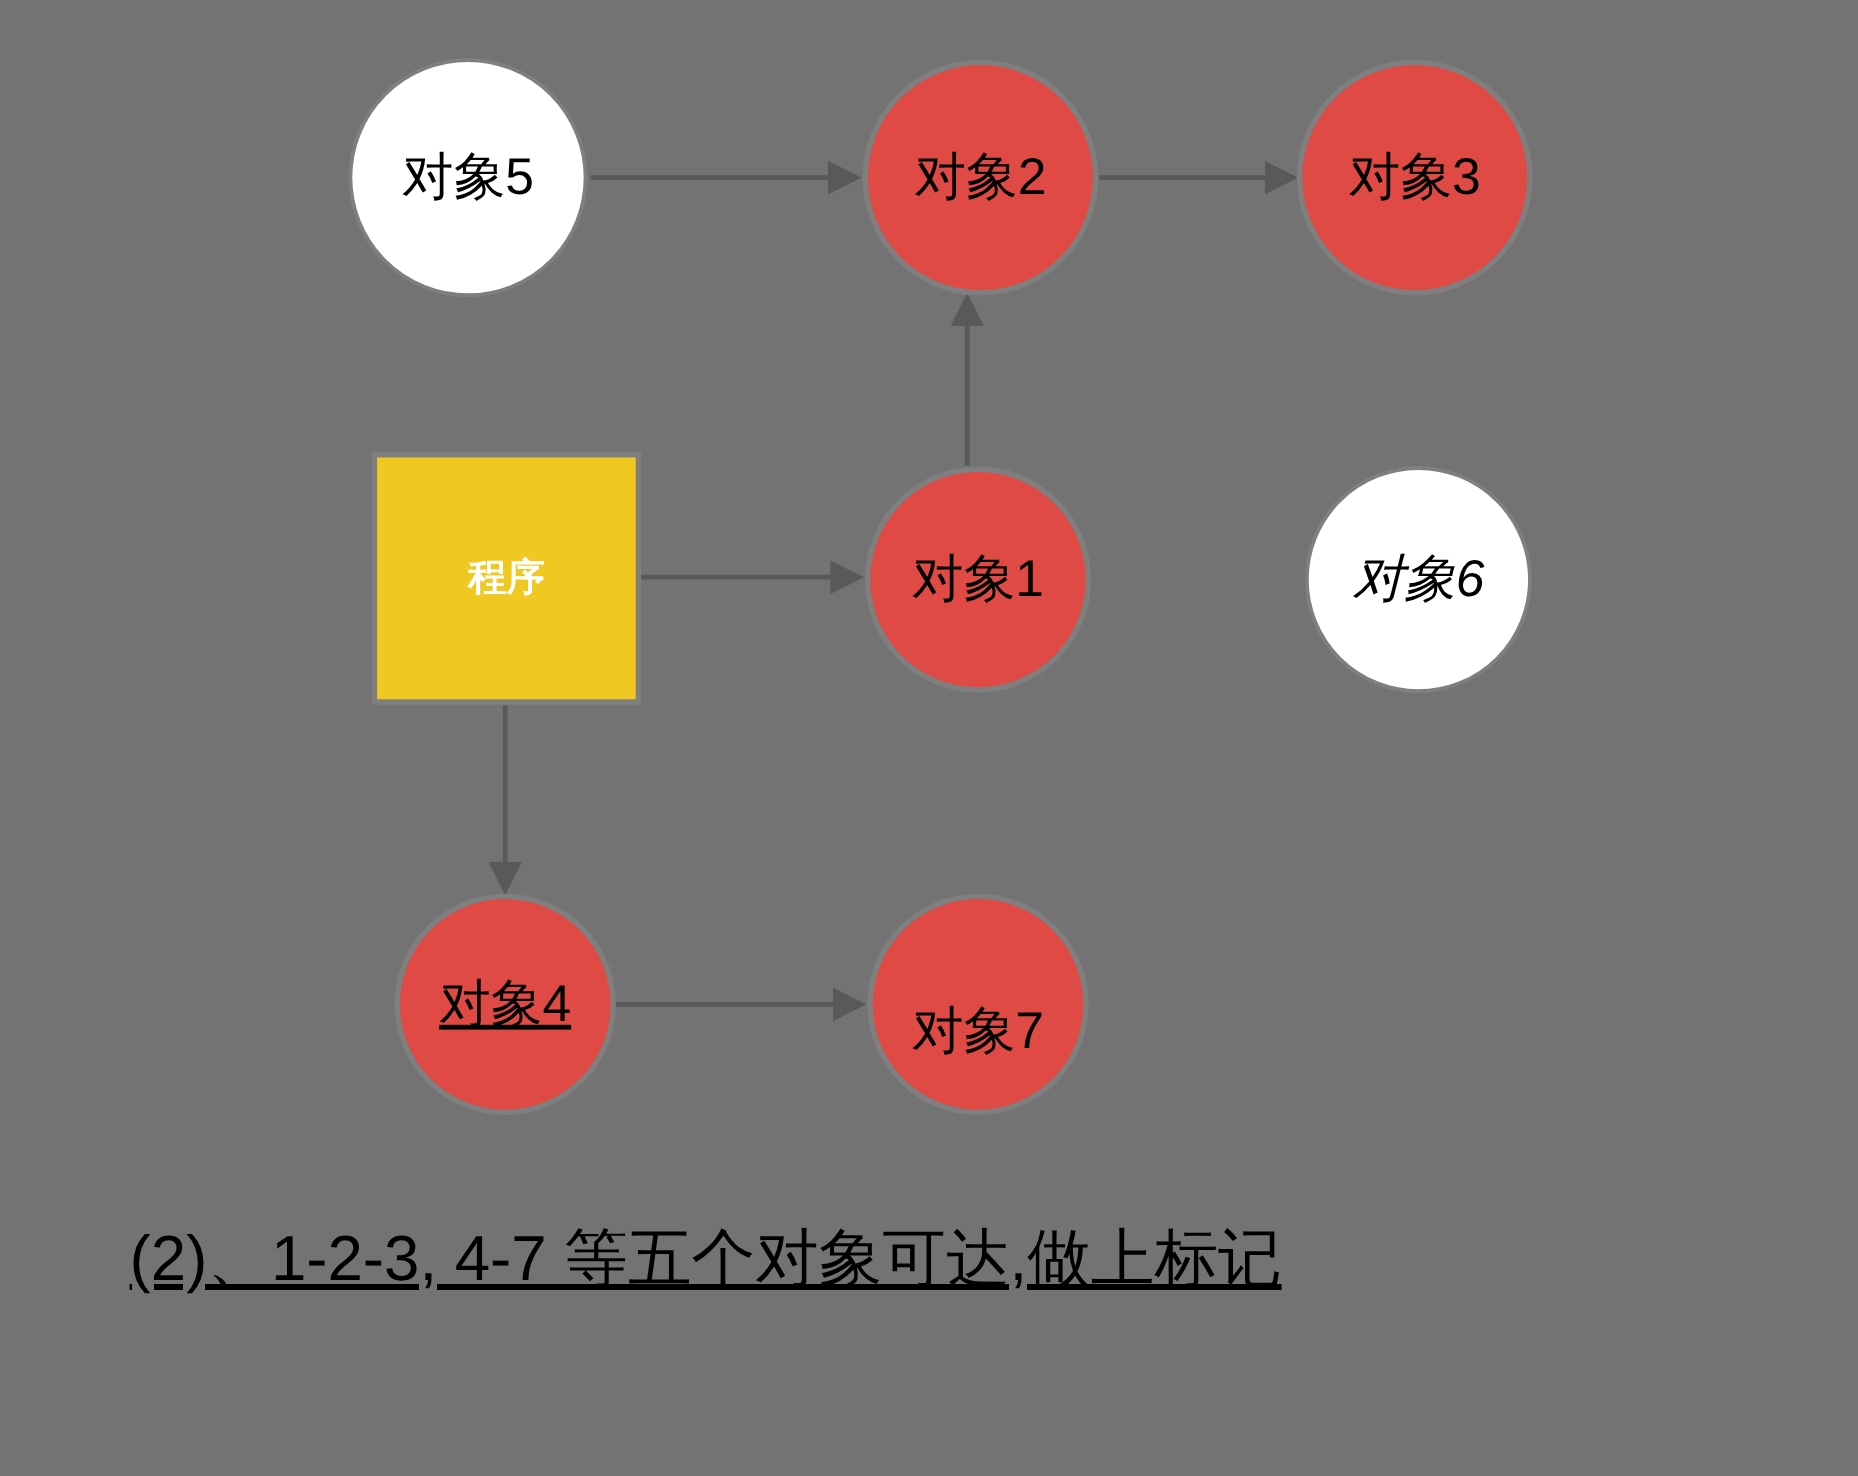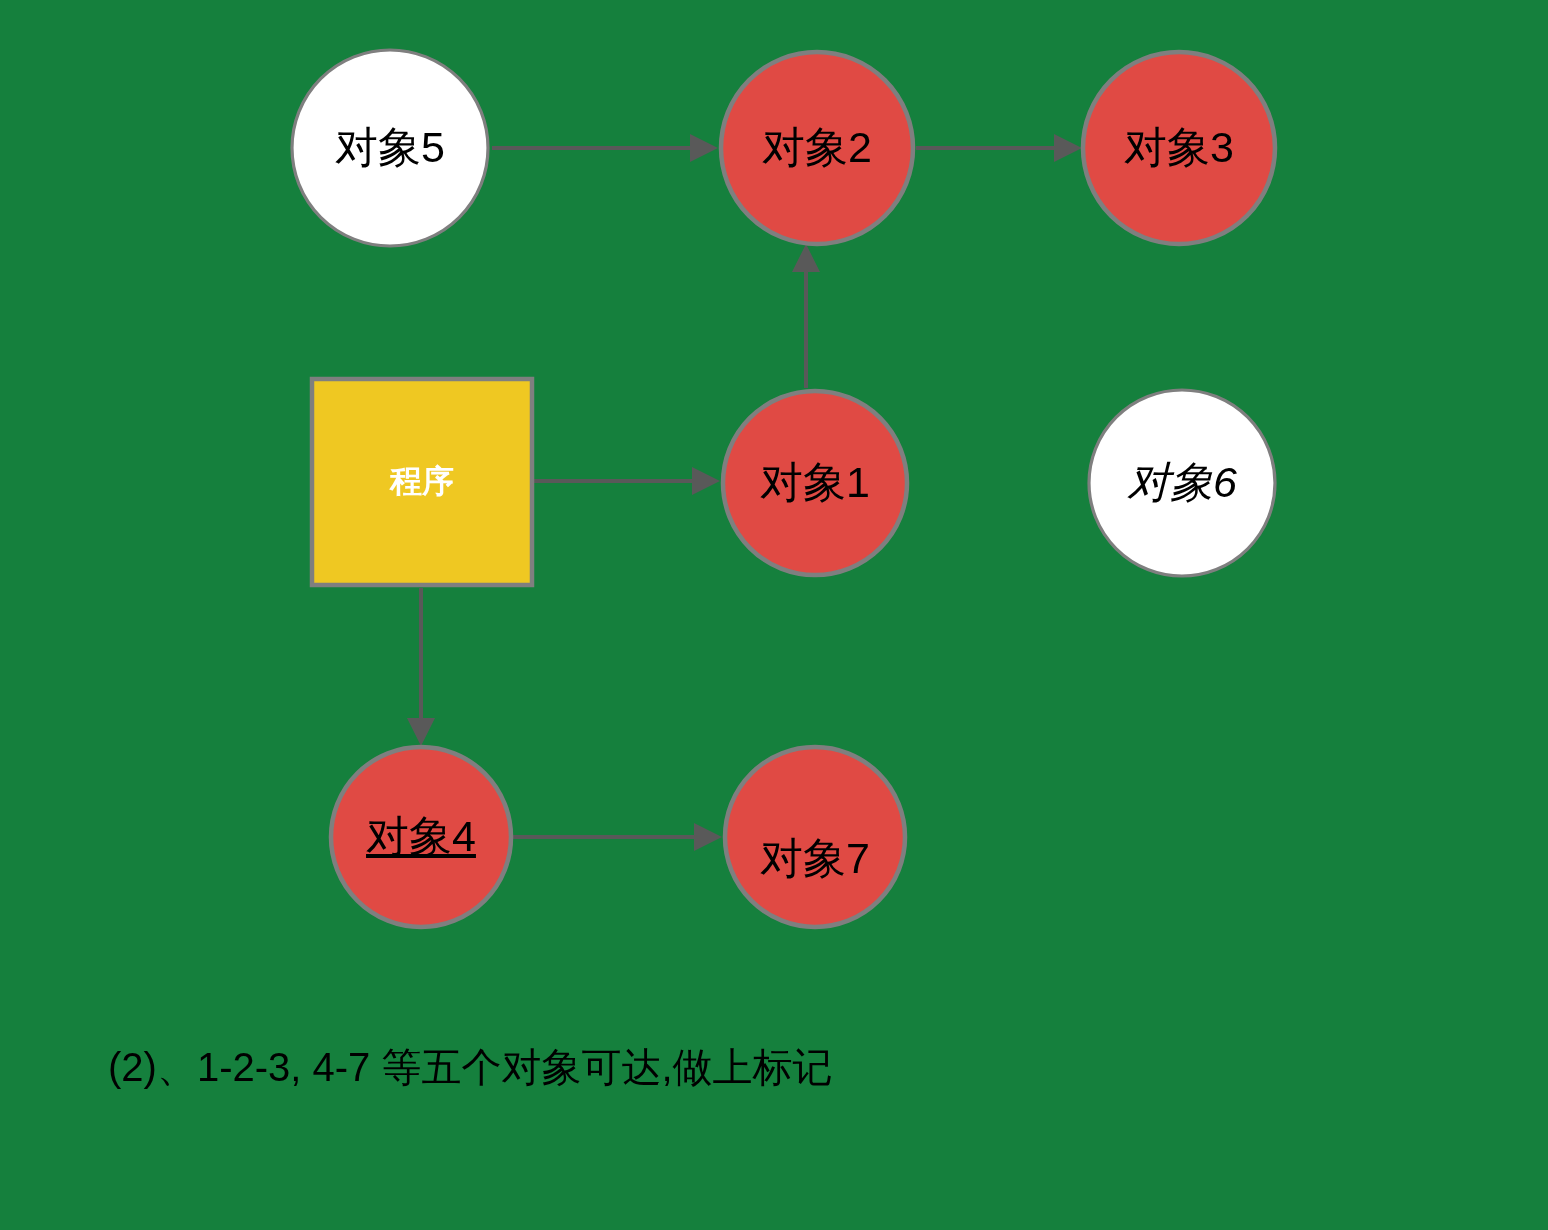--- a/index.html
+++ b/index.html
@@ -7,21 +7,21 @@
     padding: 0;
     background: #ffffff;
   }
   body {
     font-family: "Liberation Sans", "DejaVu Sans", sans-serif;
   }
   #canvas {
     position: relative;
     width: 1548px;
     height: 1230px;
-    background: #15803d;
+    background: #737373;
     overflow: hidden;
   }
   #graph-svg {
     position: absolute;
     left: 0;
     top: 0;
     width: 1548px;
     height: 1230px;
   }
   .node-label {
@@ -37,27 +37,28 @@
     letter-spacing: 0px;
   }
   .node-label.light {
     color: #ffffff;
     font-weight: 700;
     font-size: 32px;
   }
   .caption {
     position: absolute;
     left: 108px;
-    top: 1044px;
+    top: 1020px;
     width: 1360px;
-    font-size: 40px;
+    font-size: 53px;
     color: #000000;
     font-weight: 400;
     line-height: 1.15;
     white-space: nowrap;
+    text-decoration: underline;
   }
 </style>
 </head>
 <body>
 
 <div id="canvas">
 
   <svg id="graph-svg" viewBox="0 0 1548 1230" xmlns="http://www.w3.org/2000/svg">
     <defs>
       <marker id="arrowhead" markerWidth="7" markerHeight="7" refX="6" refY="3.5" orient="auto" markerUnits="strokeWidth">

